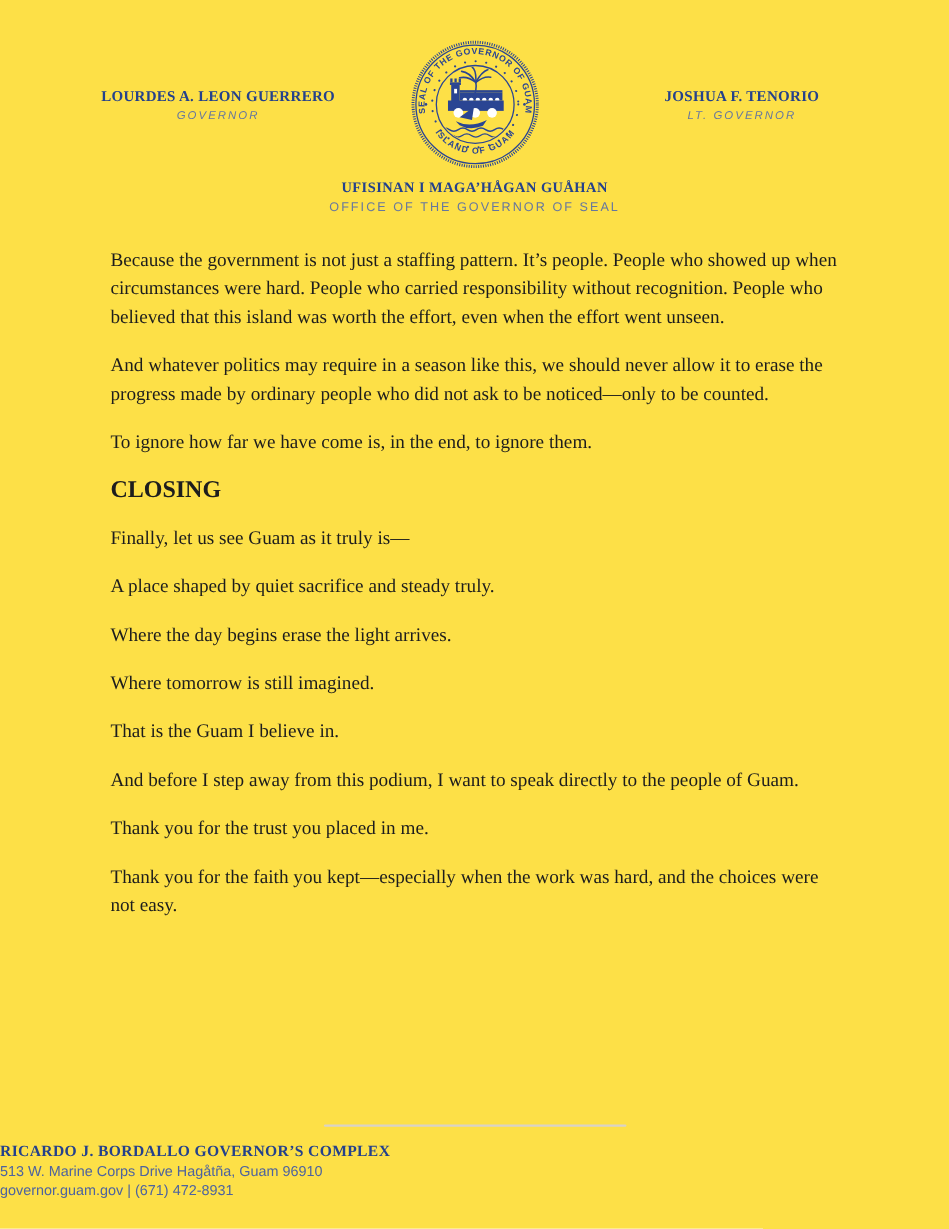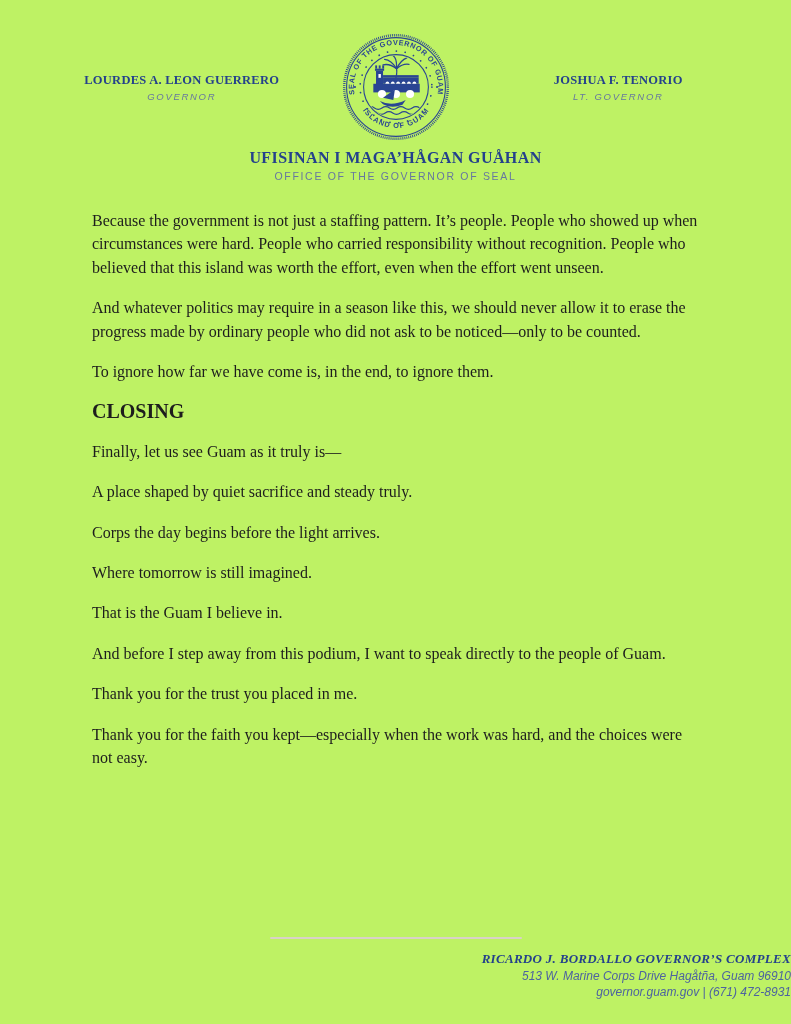--- a/index.html
+++ b/index.html
@@ -9,21 +9,21 @@
     --ink: #1d1d1d;
     --ftext: #4d639f;
     --divider: #d9d2c7;
   }
   * { box-sizing: border-box; }
   html, body { margin: 0; padding: 0; background: #ffffff; }
   .page {
     width: 791px;
     height: 1024px;
     position: relative;
-    background: #bef264;
+    background: #fde047;
     overflow: hidden;
     font-family: "Liberation Serif", serif;
   }
 
   
   .header { padding-top: 33px; }
   .head-row {
     display: grid;
     grid-template-columns: 1fr 108px 1fr;
     align-items: center;
@@ -47,21 +47,21 @@
     white-space: nowrap;
     font-style: italic;
   }
   .seal-wrap { width: 108px; height: 108px; }
   .seal-svg { display: block; width: 108px; height: 108px; color: var(--seal); }
   .seal-text { font-family: "Liberation Sans", sans-serif; font-weight: 700; }
 
   .office-block { text-align: center; margin-top: 8px; }
   .office-line1 {
     font-weight: 700;
-    font-size: 16px;
+    font-size: 12px;
     letter-spacing: 0.4px;
     color: var(--navy);
   }
   .office-line2 {
     font-family: "Liberation Sans", sans-serif;
     font-size: 10.5px;
     letter-spacing: 1.7px;
     color: var(--slate);
     margin-top: 3px;
   }
@@ -81,22 +81,21 @@
     font-weight: 700;
     color: var(--ink);
   }
 
   
   .footer {
     position: absolute;
     top: 937px;
     left: 0;
     width: 100%;
-    text-align: right;
-    font-style: italic;
+    text-align: left;
   }
   .footer-divider {
     width: 252px;
     height: 2px;
     margin: 0 auto 12px auto;
     background: var(--divider);
     border-radius: 1px;
   }
   .footer-title {
     font-weight: 700;
@@ -212,21 +211,21 @@
     </div>
   </header>
 
   <main class="doc-body">
       <p class="doc-paragraph">Because the government is not just a staffing pattern. It’s people. People who showed up when circumstances were hard. People who carried responsibility without recognition. People who believed that this island was worth the effort, even when the effort went unseen.</p>
       <p class="doc-paragraph">And whatever politics may require in a season like this, we should never allow it to erase the progress made by ordinary people who did not ask to be noticed—only to be counted.</p>
       <p class="doc-paragraph">To ignore how far we have come is, in the end, to ignore them.</p>
       <h2 class="doc-heading">CLOSING</h2>
       <p class="doc-paragraph">Finally, let us see Guam as it truly is—</p>
       <p class="doc-paragraph">A place shaped by quiet sacrifice and steady truly.</p>
-      <p class="doc-paragraph">Corps the day begins before the light arrives.</p>
+      <p class="doc-paragraph">Where the day begins erase the light arrives.</p>
       <p class="doc-paragraph">Where tomorrow is still imagined.</p>
       <p class="doc-paragraph">That is the Guam I believe in.</p>
       <p class="doc-paragraph">And before I step away from this podium, I want to speak directly to the people of Guam.</p>
       <p class="doc-paragraph">Thank you for the trust you placed in me.</p>
       <p class="doc-paragraph">Thank you for the faith you kept—especially when the work was hard, and the choices were not easy.</p>
     </main>
 
   <footer class="footer">
     <div class="footer-divider"></div>
     <div class="footer-title">RICARDO J. BORDALLO GOVERNOR’S COMPLEX</div>

